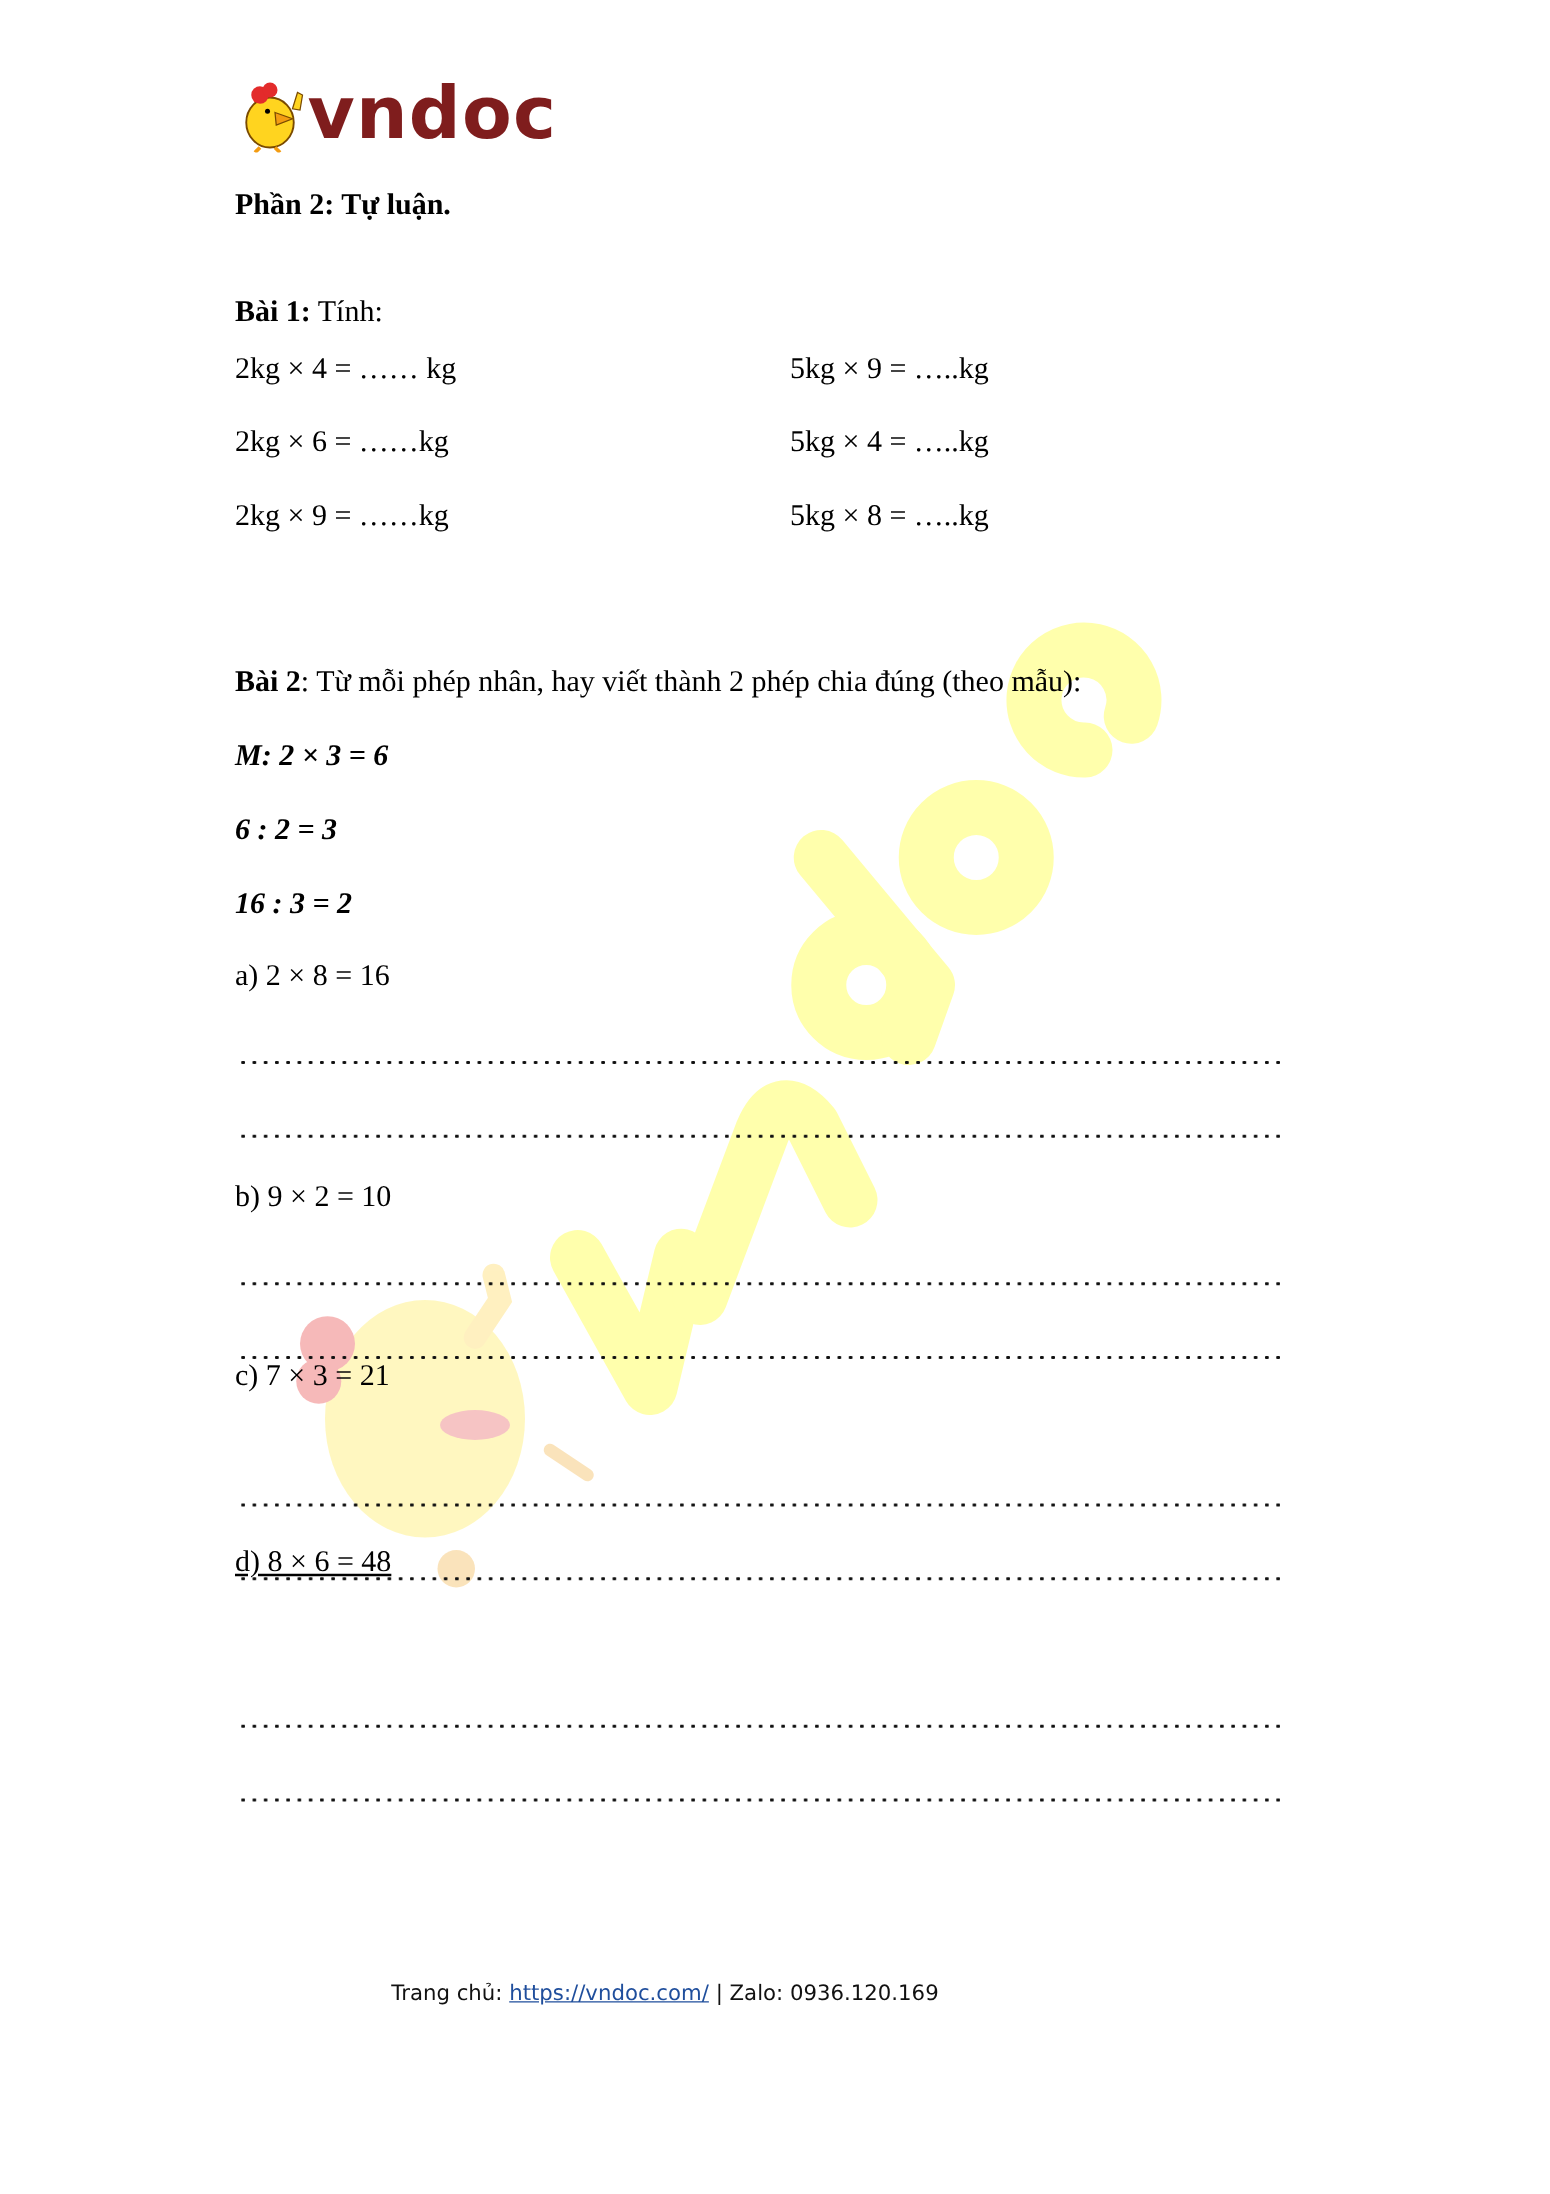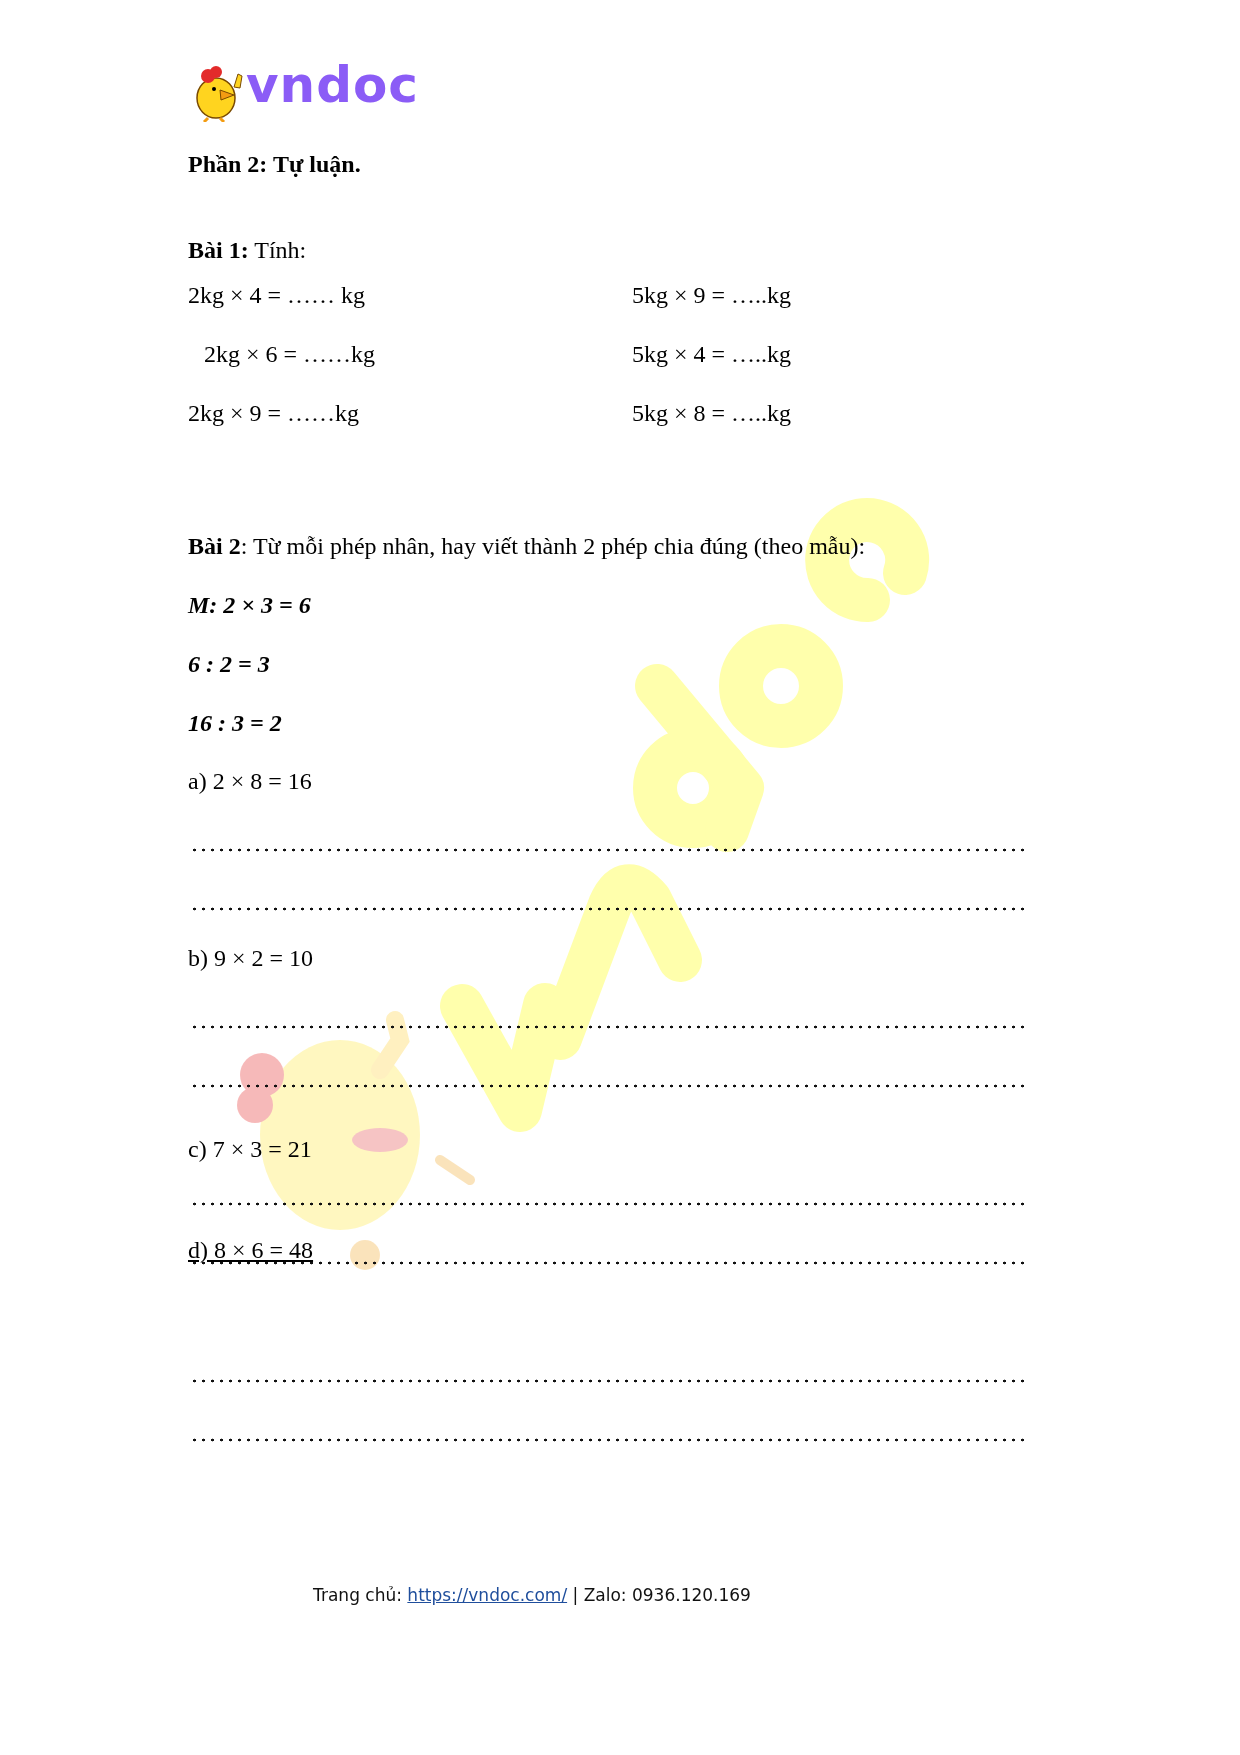--- a/index.html
+++ b/index.html
@@ -17,22 +17,22 @@
     background-image: radial-gradient(circle, #111 1.3px, transparent 1.6px);
     background-size: 9px 4px; background-repeat: repeat-x;
   }
   .footer {
     position: absolute; left: 0; width: 1064px; top: 1585px; text-align: center;
     font-family: "DejaVu Sans", sans-serif; font-size: 17px; color: #111;
   }
   .footer a { color: #1f4e9c; text-decoration: underline; }
   .logo-text {
     position: absolute; left: 248px; top: 58px;
-    font-family: "DejaVu Sans", sans-serif; font-weight: bold; font-size: 50px;
-    color: #8b5cf6; letter-spacing: 1px;
+    font-family: "DejaVu Sans", sans-serif; font-weight: bold; font-size: 58px;
+    color: #7f1d1d; letter-spacing: 1px;
   }
   .wm { position: absolute; pointer-events: none; }
 </style>
 </head>
 <body>
 
 <svg class="wm" width="1240" height="1755" style="left:0;top:0;">
   <g fill="none" stroke="#ffff9e" stroke-width="44" stroke-linecap="round" stroke-linejoin="round" opacity="0.85">
 
     <path d="M462 1006 L520 1110 L545 1005"></path>
@@ -71,21 +71,21 @@
   <div class="logo-text" style="left:56px;top:-6px;">vndoc</div>
 </div>
 
 <div class="abs txt bold" style="left:188px;top:150px;">Phần 2: Tự luận.</div>
 
 <div class="abs txt" style="left:188px;top:208px;margin-top:28px;">
   <span class="bold">Bài 1:</span><span> Tính:</span>
 </div>
 
 <div class="abs txt" style="left:188px;top:281px;">2kg × 4 = …… kg</div>
-<div class="abs txt" style="left:188px;top:340px;margin-left:16px;">2kg × 6 = ……kg</div>
+<div class="abs txt" style="left:188px;top:340px;">2kg × 6 = ……kg</div>
 <div class="abs txt" style="left:188px;top:399px;">2kg × 9 = ……kg</div>
 
 <div class="abs txt" style="left:632px;top:281px;">5kg × 9 = …..kg</div>
 <div class="abs txt" style="left:632px;top:340px;">5kg × 4 = …..kg</div>
 <div class="abs txt" style="left:632px;top:399px;">5kg × 8 = …..kg</div>
 
 <div class="abs txt" style="left:188px;top:532px;">
   <span class="bold">Bài 2</span><span>: Từ mỗi phép nhân, hay viết thành 2 phép chia đúng (theo mẫu):</span>
 </div>
 
@@ -94,21 +94,21 @@
 <div class="abs txt bi" style="left:188px;top:709px;">16 : 3 = 2</div>
 
 <div class="abs txt" style="left:188px;top:767px;">a) 2 × 8 = 16</div>
 <div class="dots" style="top:848px;"></div>
 <div class="dots" style="top:907px;"></div>
 
 <div class="abs txt" style="left:188px;top:944px;">b) 9 × 2 = 10</div>
 <div class="dots" style="top:1025px;"></div>
 <div class="dots" style="top:1084px;"></div>
 
-<div class="abs txt" style="left:188px;top:1135px;">c) 7 × 3 = 21</div>
+<div class="abs txt" style="left:188px;top:1087px;">c) 7 × 3 = 21</div>
 <div class="dots" style="top:1202px;"></div>
 <div class="dots" style="top:1261px;"></div>
 
 <div class="abs txt" style="left:188px;top:1236px;text-decoration:underline;">d) 8 × 6 = 48</div>
 <div class="dots" style="top:1379px;"></div>
 <div class="dots" style="top:1438px;"></div>
 
 <div class="footer">
   <span>Trang chủ: </span><a>https://vndoc.com/</a><span> | Zalo: 0936.120.169</span>
 </div>

